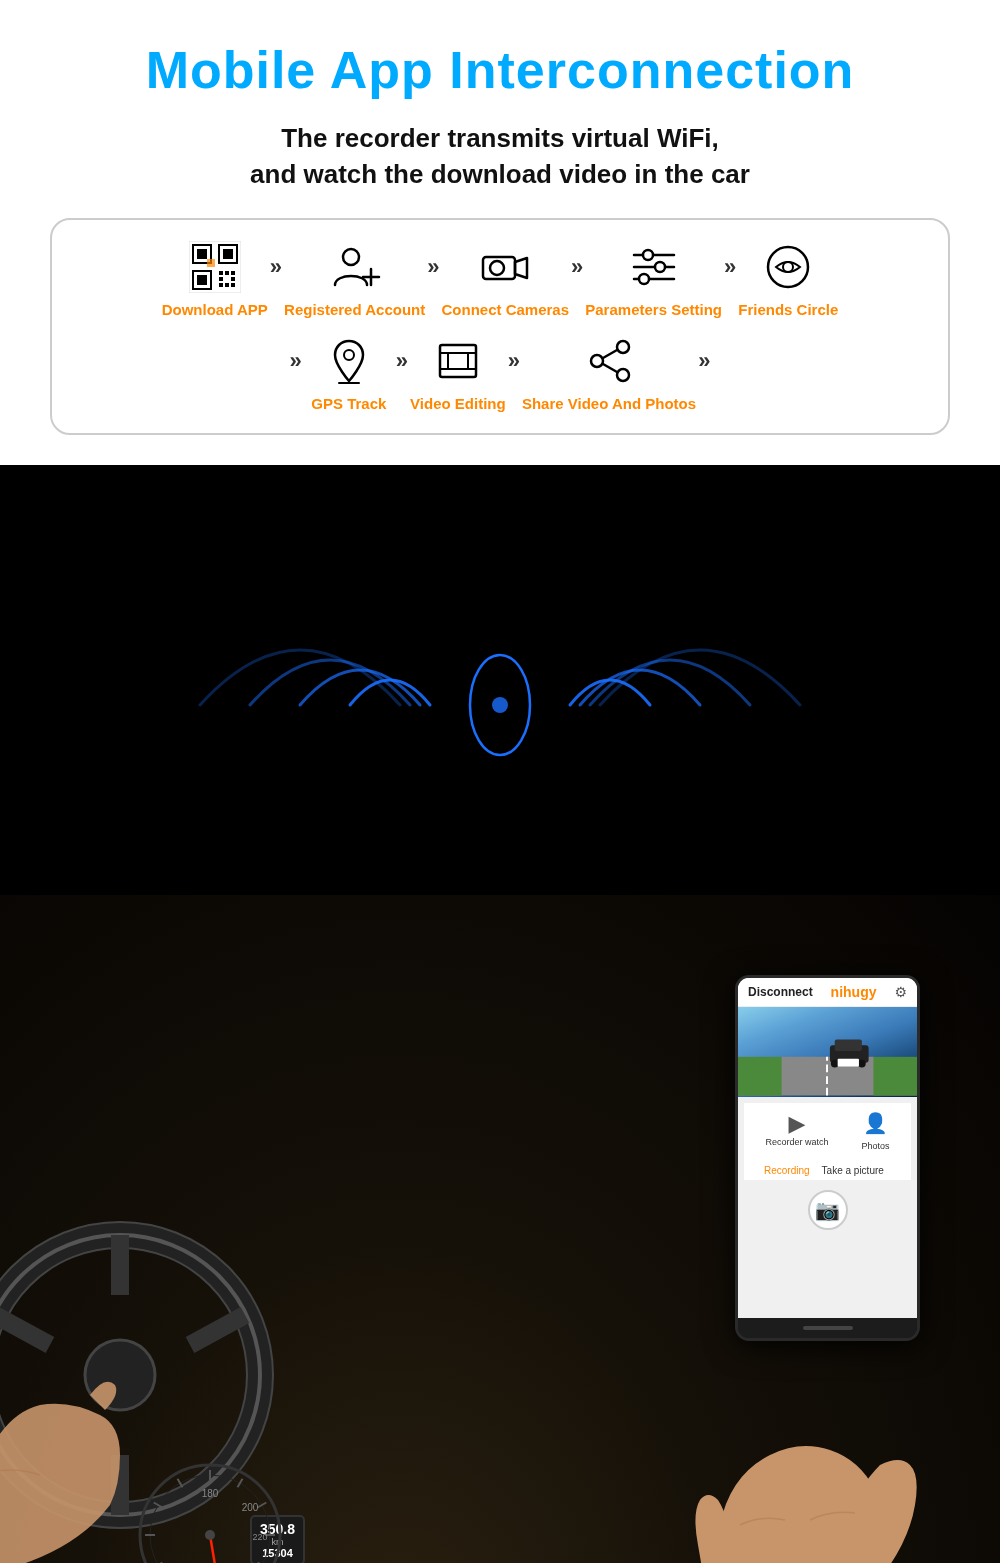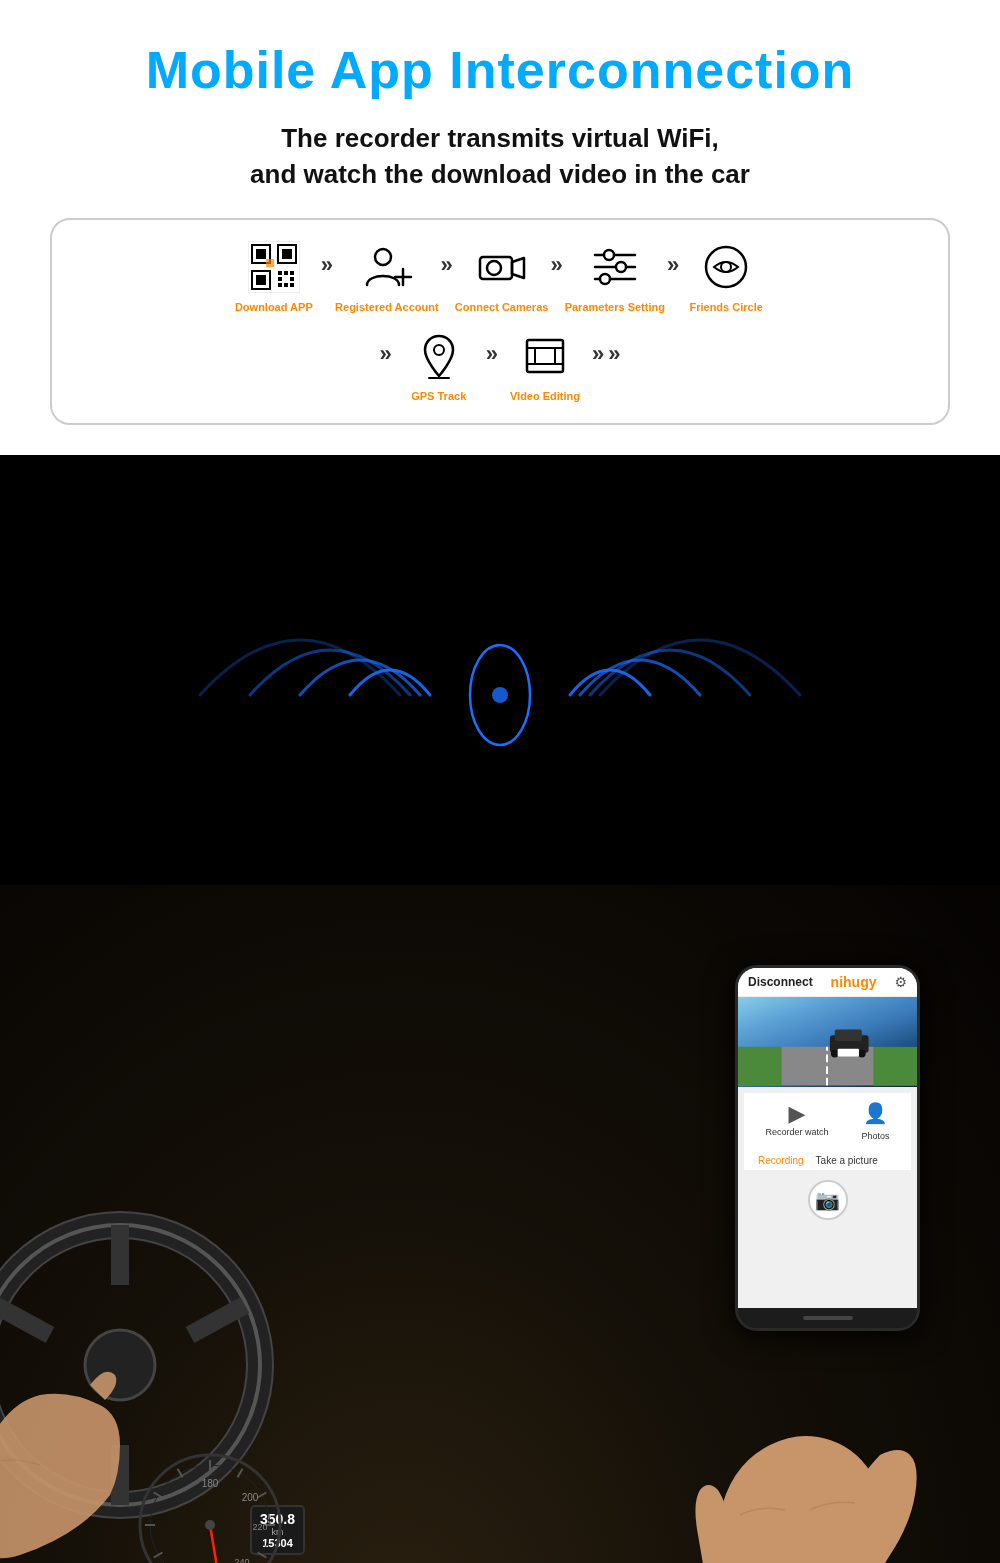--- a/index.html
+++ b/index.html
@@ -60,21 +60,21 @@
     .step-icon {
       width: 60px;
       height: 55px;
       display: flex;
       align-items: center;
       justify-content: center;
       margin-bottom: 6px;
     }
 
     .step-label {
-      font-size: 11px;
+      font-size: 15px;
       color: #ff8800;
       font-weight: 600;
       text-align: center;
       line-height: 1.2;
     }
 
     .arrow {
       font-size: 22px;
       color: #333;
       margin: 0 2px;
@@ -238,20 +238,33 @@
             <line x1="8" y1="34" x2="16" y2="34" stroke="#000" stroke-width="2"></line>
             <line x1="36" y1="18" x2="44" y2="18" stroke="#000" stroke-width="2"></line>
             <line x1="36" y1="34" x2="44" y2="34" stroke="#000" stroke-width="2"></line>
           </svg>
         </div>
         <span class="step-label">Video Editing</span>
       </div>
 
       <span class="arrow">»</span>
 
+      <div class="step-item">
+        <div class="step-icon">
+          <svg width="52" height="52" viewBox="0 0 52 52">
+
+            <circle cx="40" cy="12" r="6" fill="none" stroke="#000" stroke-width="2.5"></circle>
+            <circle cx="40" cy="40" r="6" fill="none" stroke="#000" stroke-width="2.5"></circle>
+            <circle cx="14" cy="26" r="6" fill="none" stroke="#000" stroke-width="2.5"></circle>
+            <line x1="20" y1="23" x2="34" y2="15" stroke="#000" stroke-width="2.5" stroke-linecap="round"></line>
+            <line x1="20" y1="29" x2="34" y2="37" stroke="#000" stroke-width="2.5" stroke-linecap="round"></line>
+          </svg>
+        </div>
+        <span class="step-label">Share Video And Photos</span>
+      </div>
 
       <span class="arrow">»</span>
 
     </div>
   </div>
 </div>
 
 <div class="bottom-section">
 
   <div style="position:relative; width:700px; height:380px; display:flex; align-items:center; justify-content:center; margin-top:20px;">
@@ -329,21 +342,21 @@
         <text x="112" y="120" fill="#888" font-size="9" text-anchor="middle">240</text>
         <text x="78" y="140" fill="#888" font-size="9" text-anchor="middle">260</text>
 
         <line x1="80" y1="80" x2="90" y2="140" stroke="#ff2200" stroke-width="2.5" stroke-linecap="round"></line>
         <circle cx="80" cy="80" r="5" fill="#444"></circle>
       </svg>
     </div>
 
     <div style="position:absolute; bottom:0; right:20px; width:380px; height:700px; display:flex; flex-direction:column; align-items:center; justify-content:flex-end;">
 
-      <div style="position:absolute; top:30px; right:60px; width:185px; background:#1c1c1c; border-radius:22px; border:3px solid #2a2a2a; box-shadow: 0 5px 30px rgba(0,0,0,0.9); overflow:hidden; z-index:10;">
+      <div style="position:absolute; top:30px; right:60px; width:185px; background:#1c1c1c; border-radius:14px; border:3px solid #2a2a2a; box-shadow: 0 5px 30px rgba(0,0,0,0.9); overflow:hidden; z-index:10;">
 
         <div style="background:#f0f0f0; min-height:340px;">
 
           <div style="display:flex; align-items:center; justify-content:space-between; background:#fff; padding:6px 10px; border-bottom:1px solid #eee;">
             <span style="font-size:12px; font-weight:700; color:#222;">Disconnect</span>
             <span style="font-size:14px; color:#ff8800; font-weight:700;">nihugy</span>
             <span style="font-size:14px; color:#555;">⚙</span>
           </div>
 
           <div style="width:100%; height:90px; background:linear-gradient(160deg, #87CEEB 0%, #5a9fd4 25%, #3a7ab8 50%, #1a4a7a 75%, #0a2040 100%); position:relative;">
@@ -372,21 +385,21 @@
             <div style="display:flex; flex-direction:column; align-items:center;">
               <span style="font-size:22px; color:#555; line-height:1;">▶</span>
               <span style="font-size:9px; color:#333; margin-top:2px;">Recorder watch</span>
             </div>
             <div style="display:flex; flex-direction:column; align-items:center;">
               <span style="font-size:20px; color:#555; line-height:1;">👤</span>
               <span style="font-size:9px; color:#333; margin-top:8px;">Photos</span>
             </div>
           </div>
 
-          <div style="display:flex; gap:12px; padding:4px 14px; background:#fff; margin:0 6px;">
+          <div style="display:flex; gap:12px; padding:4px 20px; background:#fff; margin:0 6px;">
             <span style="font-size:10px; color:#ff8800;">Recording</span>
             <span style="font-size:10px; color:#333;">Take a picture</span>
           </div>
 
           <div style="display:flex; justify-content:center; padding:10px; background:#f0f0f0;">
             <div style="width:40px; height:40px; border-radius:50%; background:#fff; border:2px solid #ccc; display:flex; align-items:center; justify-content:center; font-size:20px;">📷</div>
           </div>
         </div>
 
         <div style="background:#1c1c1c; height:20px; display:flex; align-items:center; justify-content:center;">

